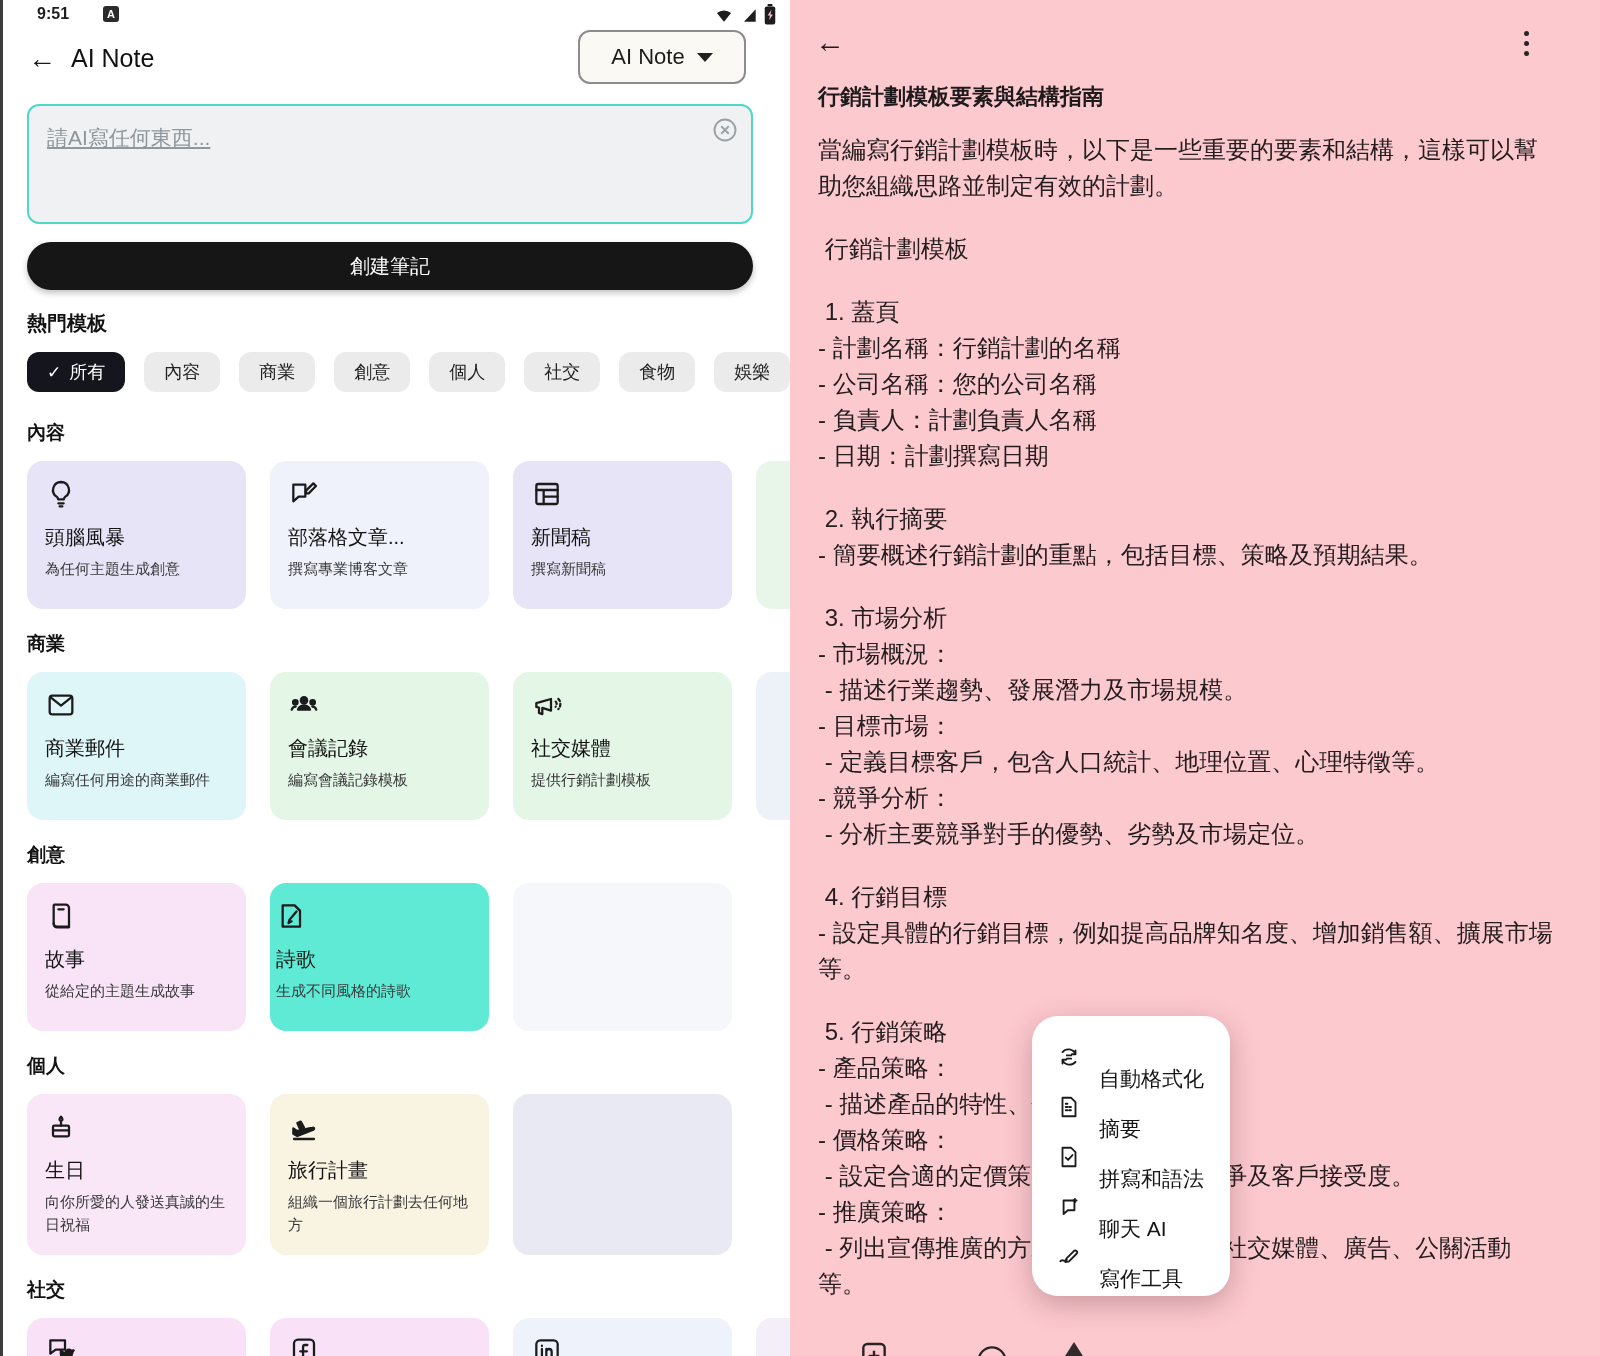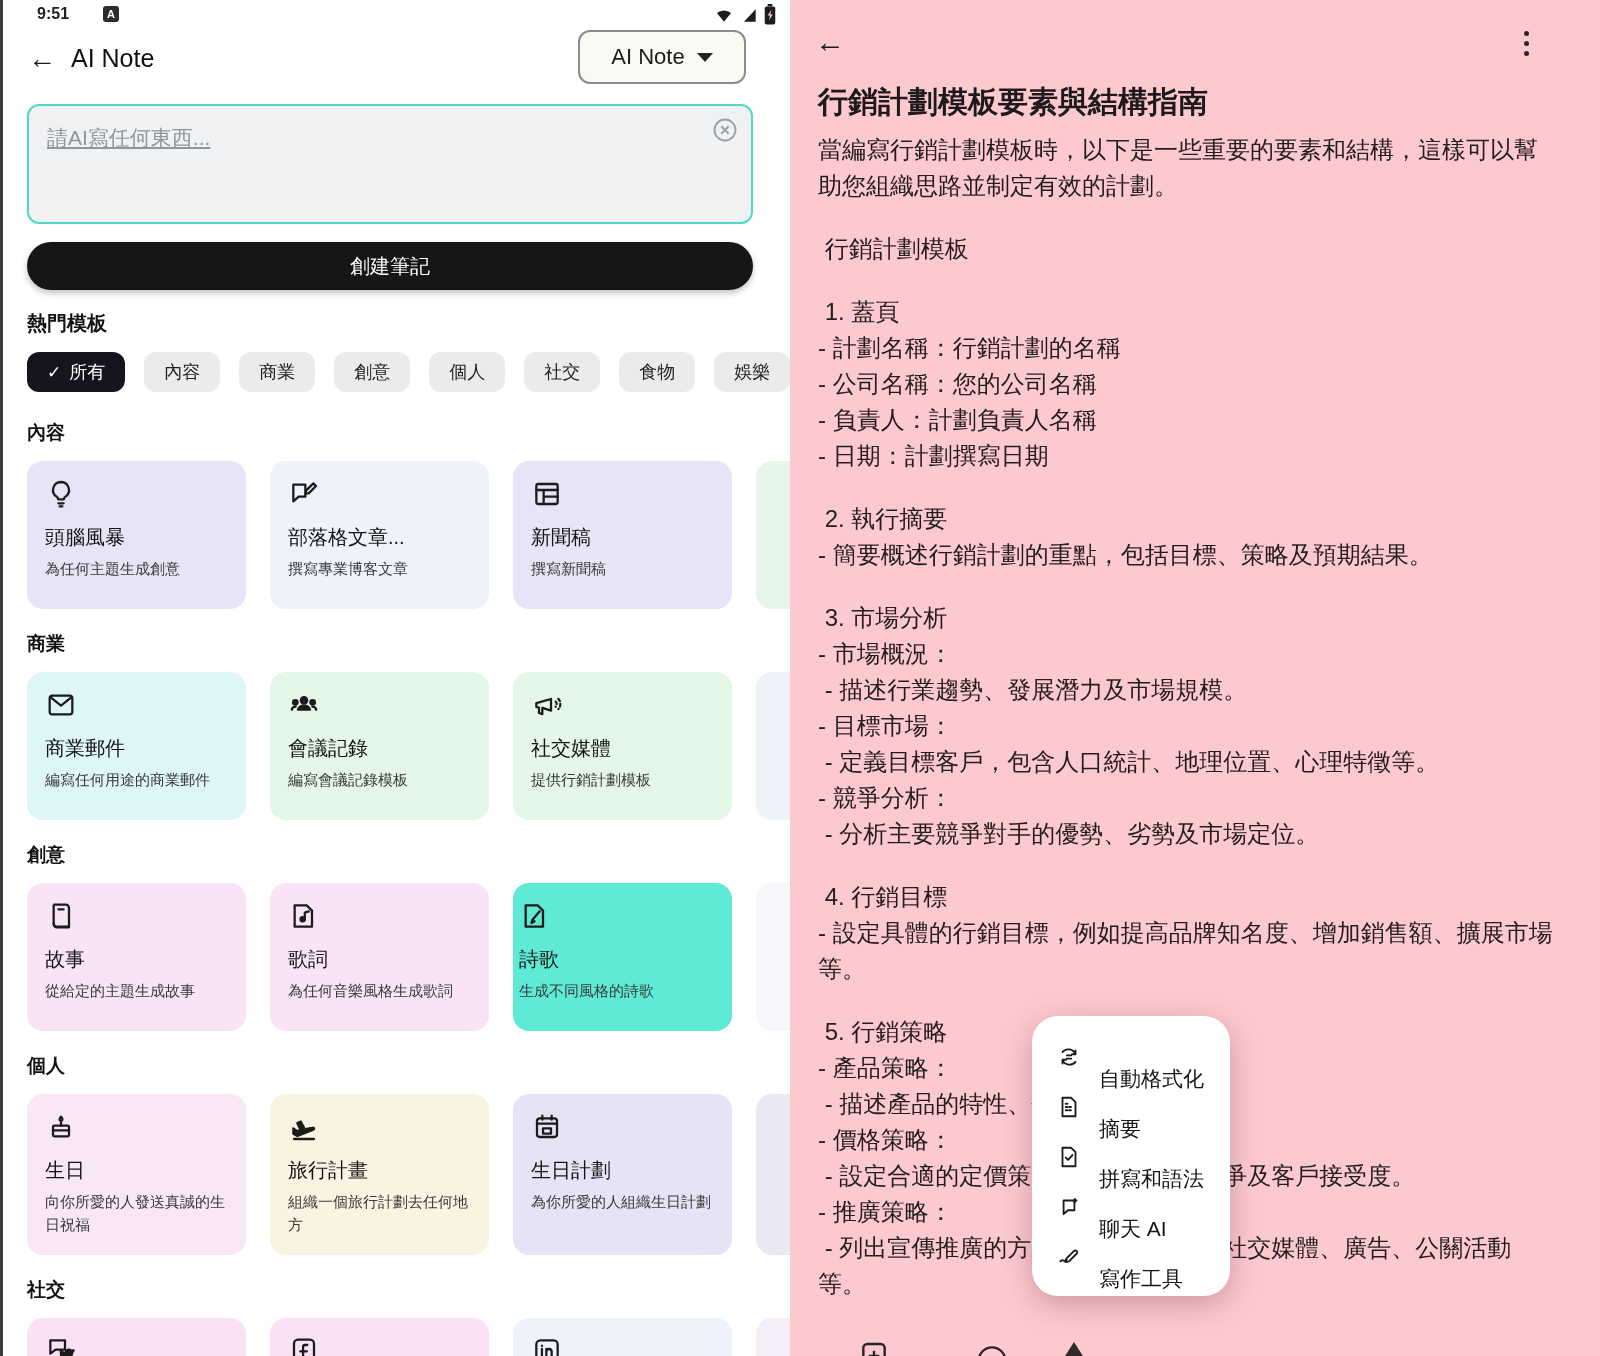--- a/index.html
+++ b/index.html
@@ -55,21 +55,21 @@
   .card .c-title { margin-top:14px; font-size:20px; font-weight:500; color:#141414; }
   .card .c-desc { margin-top:9px; font-size:15px; line-height:1.5; color:#38383a;font-family:Liberation Mono, monospace; }
 
   
   .right-panel { position:absolute; left:790px; top:0; width:810px; height:1356px; background:#fcc9cf; overflow:hidden; }
   .note-back { position:absolute; left:22px; top:24px; width:36px; height:36px; font-size:30px; line-height:36px;
                text-align:center; color:#221a1b; cursor:pointer; }
   .kebab { position:absolute; right:64px; top:26px; width:20px; height:34px; cursor:pointer; display:flex;
            flex-direction:column; align-items:center; justify-content:center; gap:5px; }
   .kebab i { width:5px; height:5px; border-radius:50%; background:#2a2324; }
-  .note-title { position:absolute; left:28px; top:82px; font-size:30px; font-weight:600; color:#1e1a1b; }
+  .note-title { position:absolute; left:28px; top:82px; font-size:22px; font-weight:600; color:#1e1a1b; }
   .note-body { position:absolute; left:28px; top:132px; width:760px; font-size:24px; line-height:36px;
                color:#241d1e; white-space:pre; }
   .note-line { height:36px; }
   .note-gap { height:27px; }
 
   .ctx-menu { position:absolute; left:242px; top:1016px; width:198px; height:280px; background:#fff;
               border-radius:26px; box-shadow:0 8px 28px rgba(90,40,50,.30); padding:16px 0; z-index:5; }
   .ctx-item { height:50px; display:flex; align-items:center; gap:17px; padding:0 24px; cursor:pointer; }
   .ctx-item .mi { width:26px; height:26px; flex:0 0 26px; }
   .ctx-item .ml { font-size:21px; color:#161616; white-space:nowrap;margin-top:44px; }
@@ -228,31 +228,20 @@
             <div class="c-icon">
               <svg viewBox="0 0 24 24" width="32" height="32" fill="none" stroke="#1b1b1b" stroke-width="1.7" stroke-linecap="round" stroke-linejoin="round">
                 <path d="M7 3.5h8.5A2.5 2.5 0 0 1 18 6v14.5H9A2.5 2.5 0 0 1 6.5 18V4"></path>
                 <path d="M6.5 17.5A2.5 2.5 0 0 0 9 20h9"></path>
                 <path d="M10 7h4"></path>
               </svg>
             </div>
             <div class="c-title">故事</div>
             <div class="c-desc">從給定的主題生成故事</div>
           </div>
-          <div class="card" style="background: rgb(248, 227, 247);">
-            <div class="c-icon">
-              <svg viewBox="0 0 24 24" width="32" height="32" fill="none" stroke="#1b1b1b" stroke-width="1.7" stroke-linecap="round" stroke-linejoin="round">
-                <path d="M5 4h9l4 4v12H5V4Z"></path>
-                <circle cx="11" cy="14.5" r="1.6" fill="#1b1b1b"></circle>
-                <path d="M12.6 14.5V9.5l3-1"></path>
-              </svg>
-            </div>
-            <div class="c-title">歌詞</div>
-            <div class="c-desc">為任何音樂風格生成歌詞</div>
-          </div>
           <div class="card" style="background: #5eead4; padding-left: 6px;">
             <div class="c-icon">
               <svg viewBox="0 0 24 24" width="32" height="32" fill="none" stroke="#1b1b1b" stroke-width="1.7" stroke-linecap="round" stroke-linejoin="round">
                 <path d="M5 4h9l4 4v12H5V4Z"></path>
                 <path d="m10 15 5.5-6.5M10 15l-.6 2.3L11.7 16"></path>
               </svg>
             </div>
             <div class="c-title">詩歌</div>
             <div class="c-desc">生成不同風格的詩歌</div>
           </div>
@@ -273,30 +262,20 @@
           <div class="card tall" style="background: rgb(249, 244, 226);">
             <div class="c-icon">
               <svg viewBox="0 0 24 24" width="32" height="32" fill="none" stroke="#1b1b1b" stroke-width="1.7" stroke-linecap="round" stroke-linejoin="round">
                 <path d="m4 13 2.5 2 12-2.5c1.2-.3 1.5 1 .5 1.5L7 18.8 4 17Z" fill="#1b1b1b"></path>
                 <path d="M7 9l2 4.5 3-1L9.5 8Z" fill="#1b1b1b"></path>
                 <path d="M4.5 21h15"></path>
               </svg>
             </div>
             <div class="c-title">旅行計畫</div>
             <div class="c-desc">組織一個旅行計劃去任何地方</div>
-          </div>
-          <div class="card tall" style="background: rgb(229, 228, 246);">
-            <div class="c-icon">
-              <svg viewBox="0 0 24 24" width="32" height="32" fill="none" stroke="#1b1b1b" stroke-width="1.7" stroke-linecap="round" stroke-linejoin="round">
-                <rect x="4.5" y="5.5" width="15" height="14" rx="2"></rect>
-                <path d="M8.5 3.5v3M15.5 3.5v3M4.5 9.5h15M9 13h6v4H9z"></path>
-              </svg>
-            </div>
-            <div class="c-title">生日計劃</div>
-            <div class="c-desc">為你所愛的人組織生日計劃</div>
           </div>
           <div class="card tall" style="background: rgb(233, 233, 243);"></div>
         </div>
         <div class="section-title">社交</div>
         <div class="cards-row">
           <div class="card" style="background: rgb(249, 226, 248);">
             <div class="c-icon">
               <svg viewBox="0 0 24 24" width="32" height="32" fill="none" stroke="#1b1b1b" stroke-width="1.7" stroke-linecap="round" stroke-linejoin="round">
                 <path d="M4 4h11v7H8l-4 3V4Z"></path>
                 <path d="M13 18c3.5 1 7-1 7.5-5l1-1.5-1.8.3c-1.8-1.6-4.2-.6-4.2 1.4 0 .4-2.5.3-3.5-1.5-.6 2.8.5 5 1 6.3Z" fill="#1b1b1b"></path>

